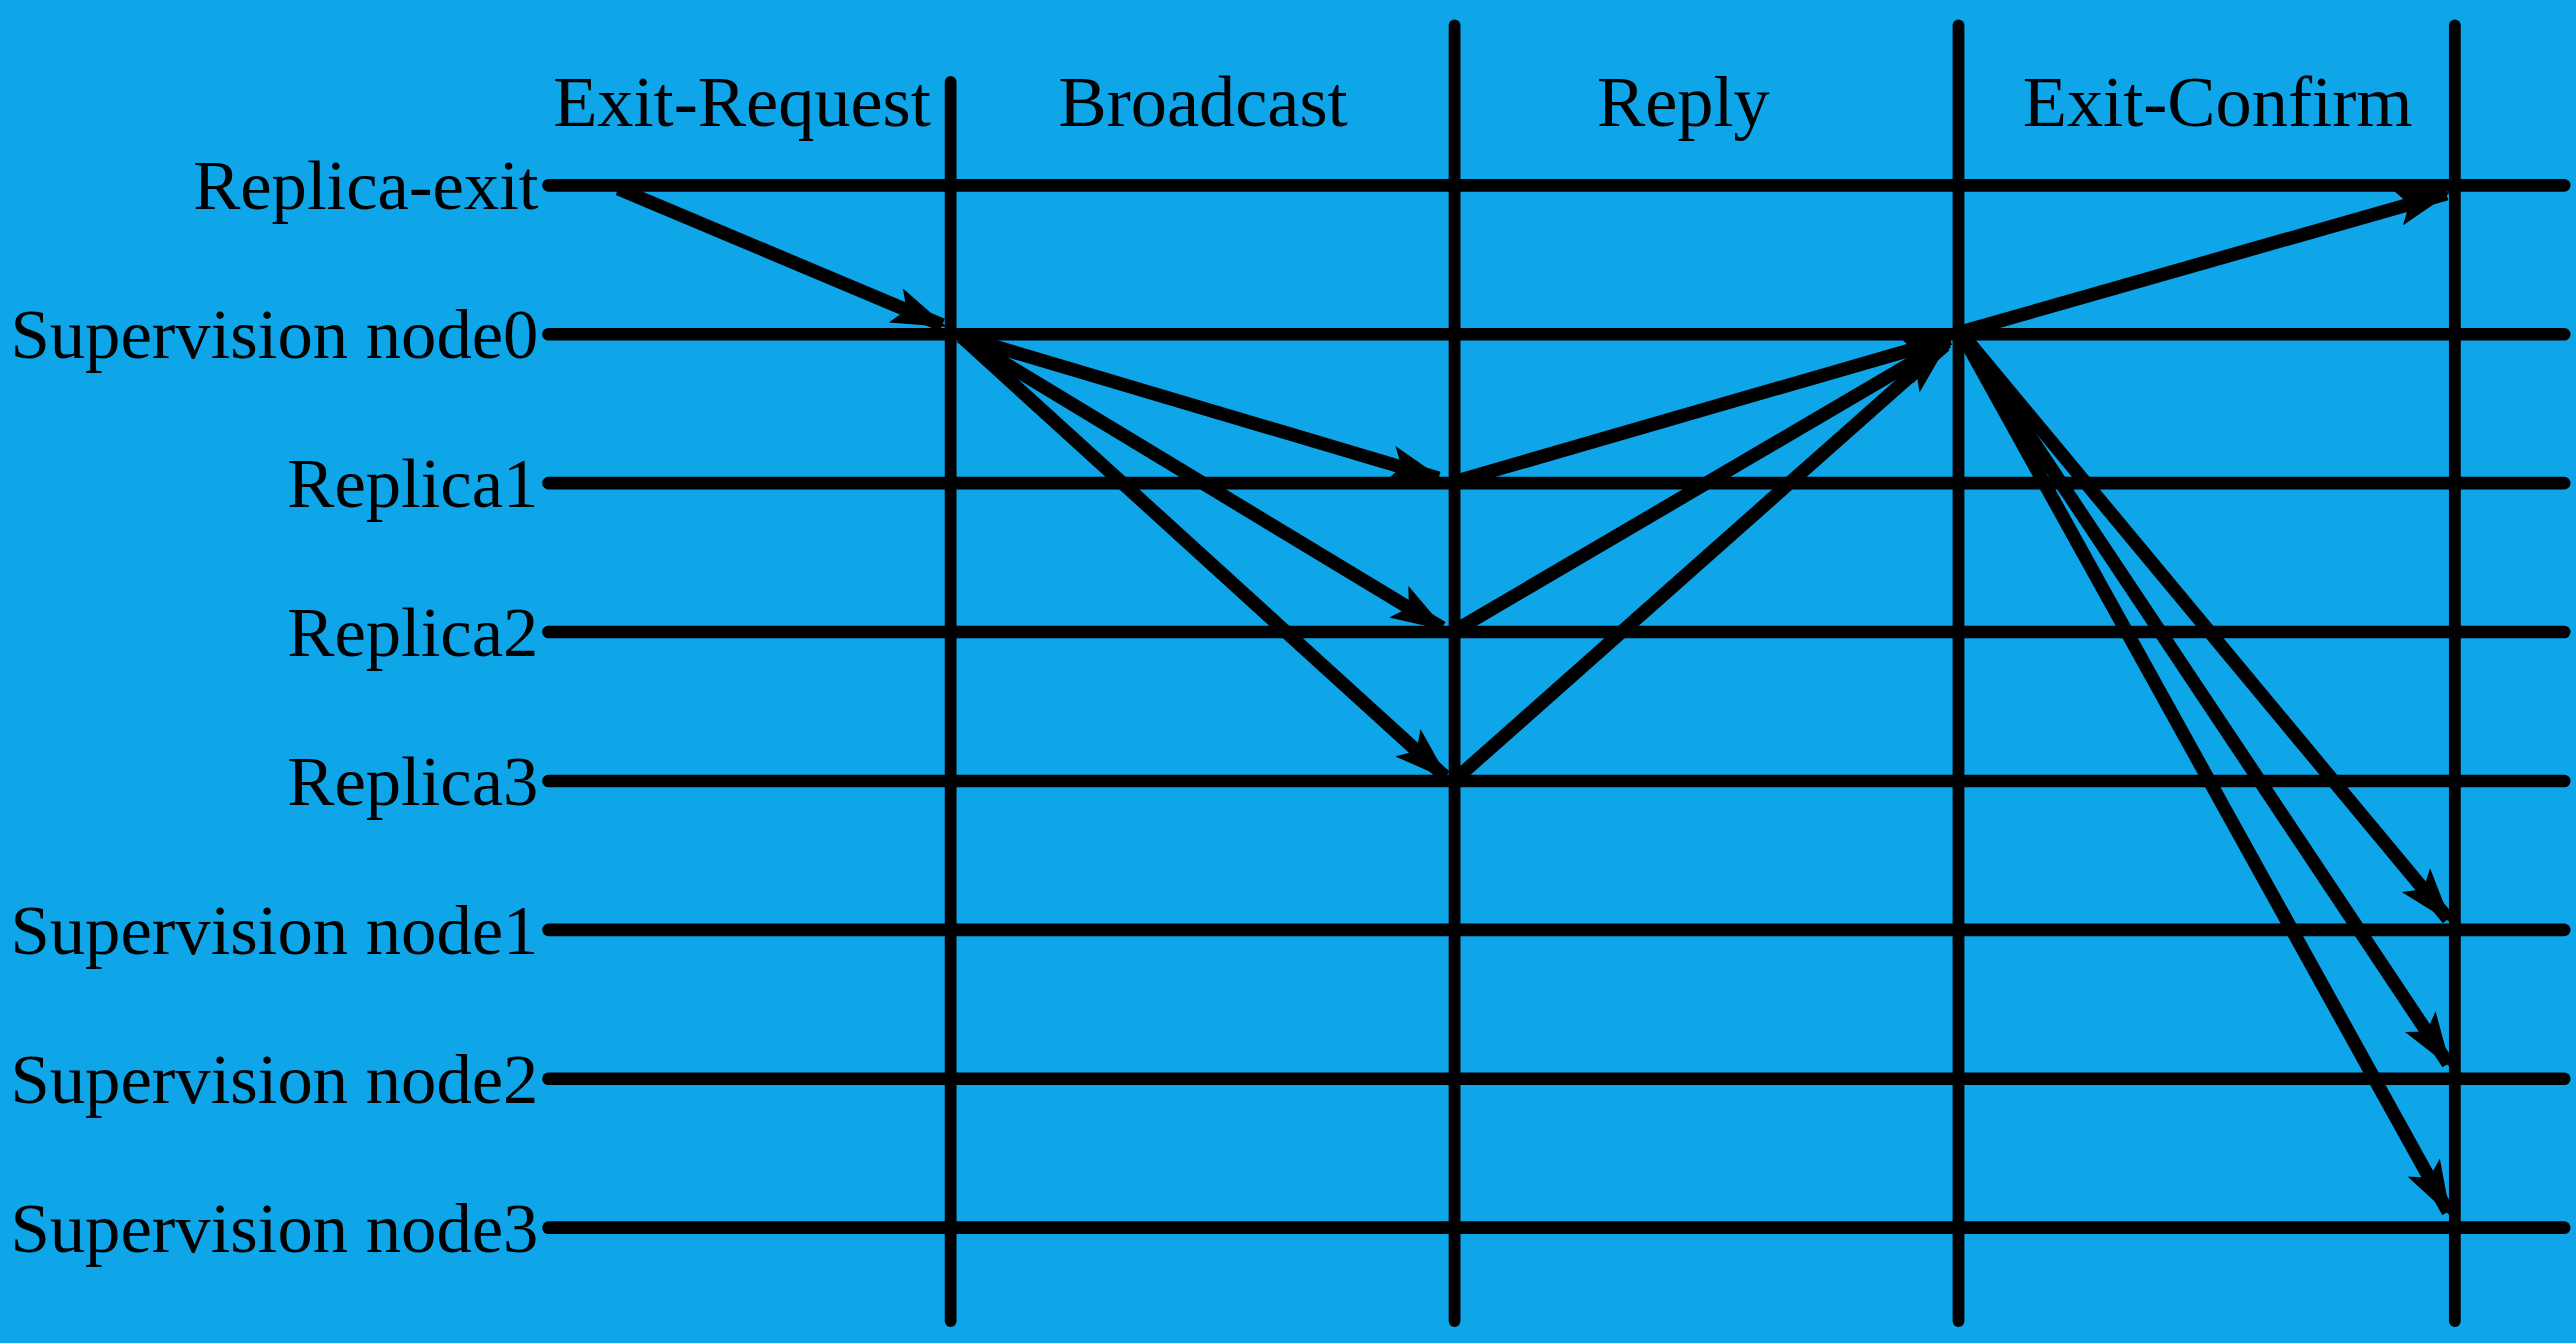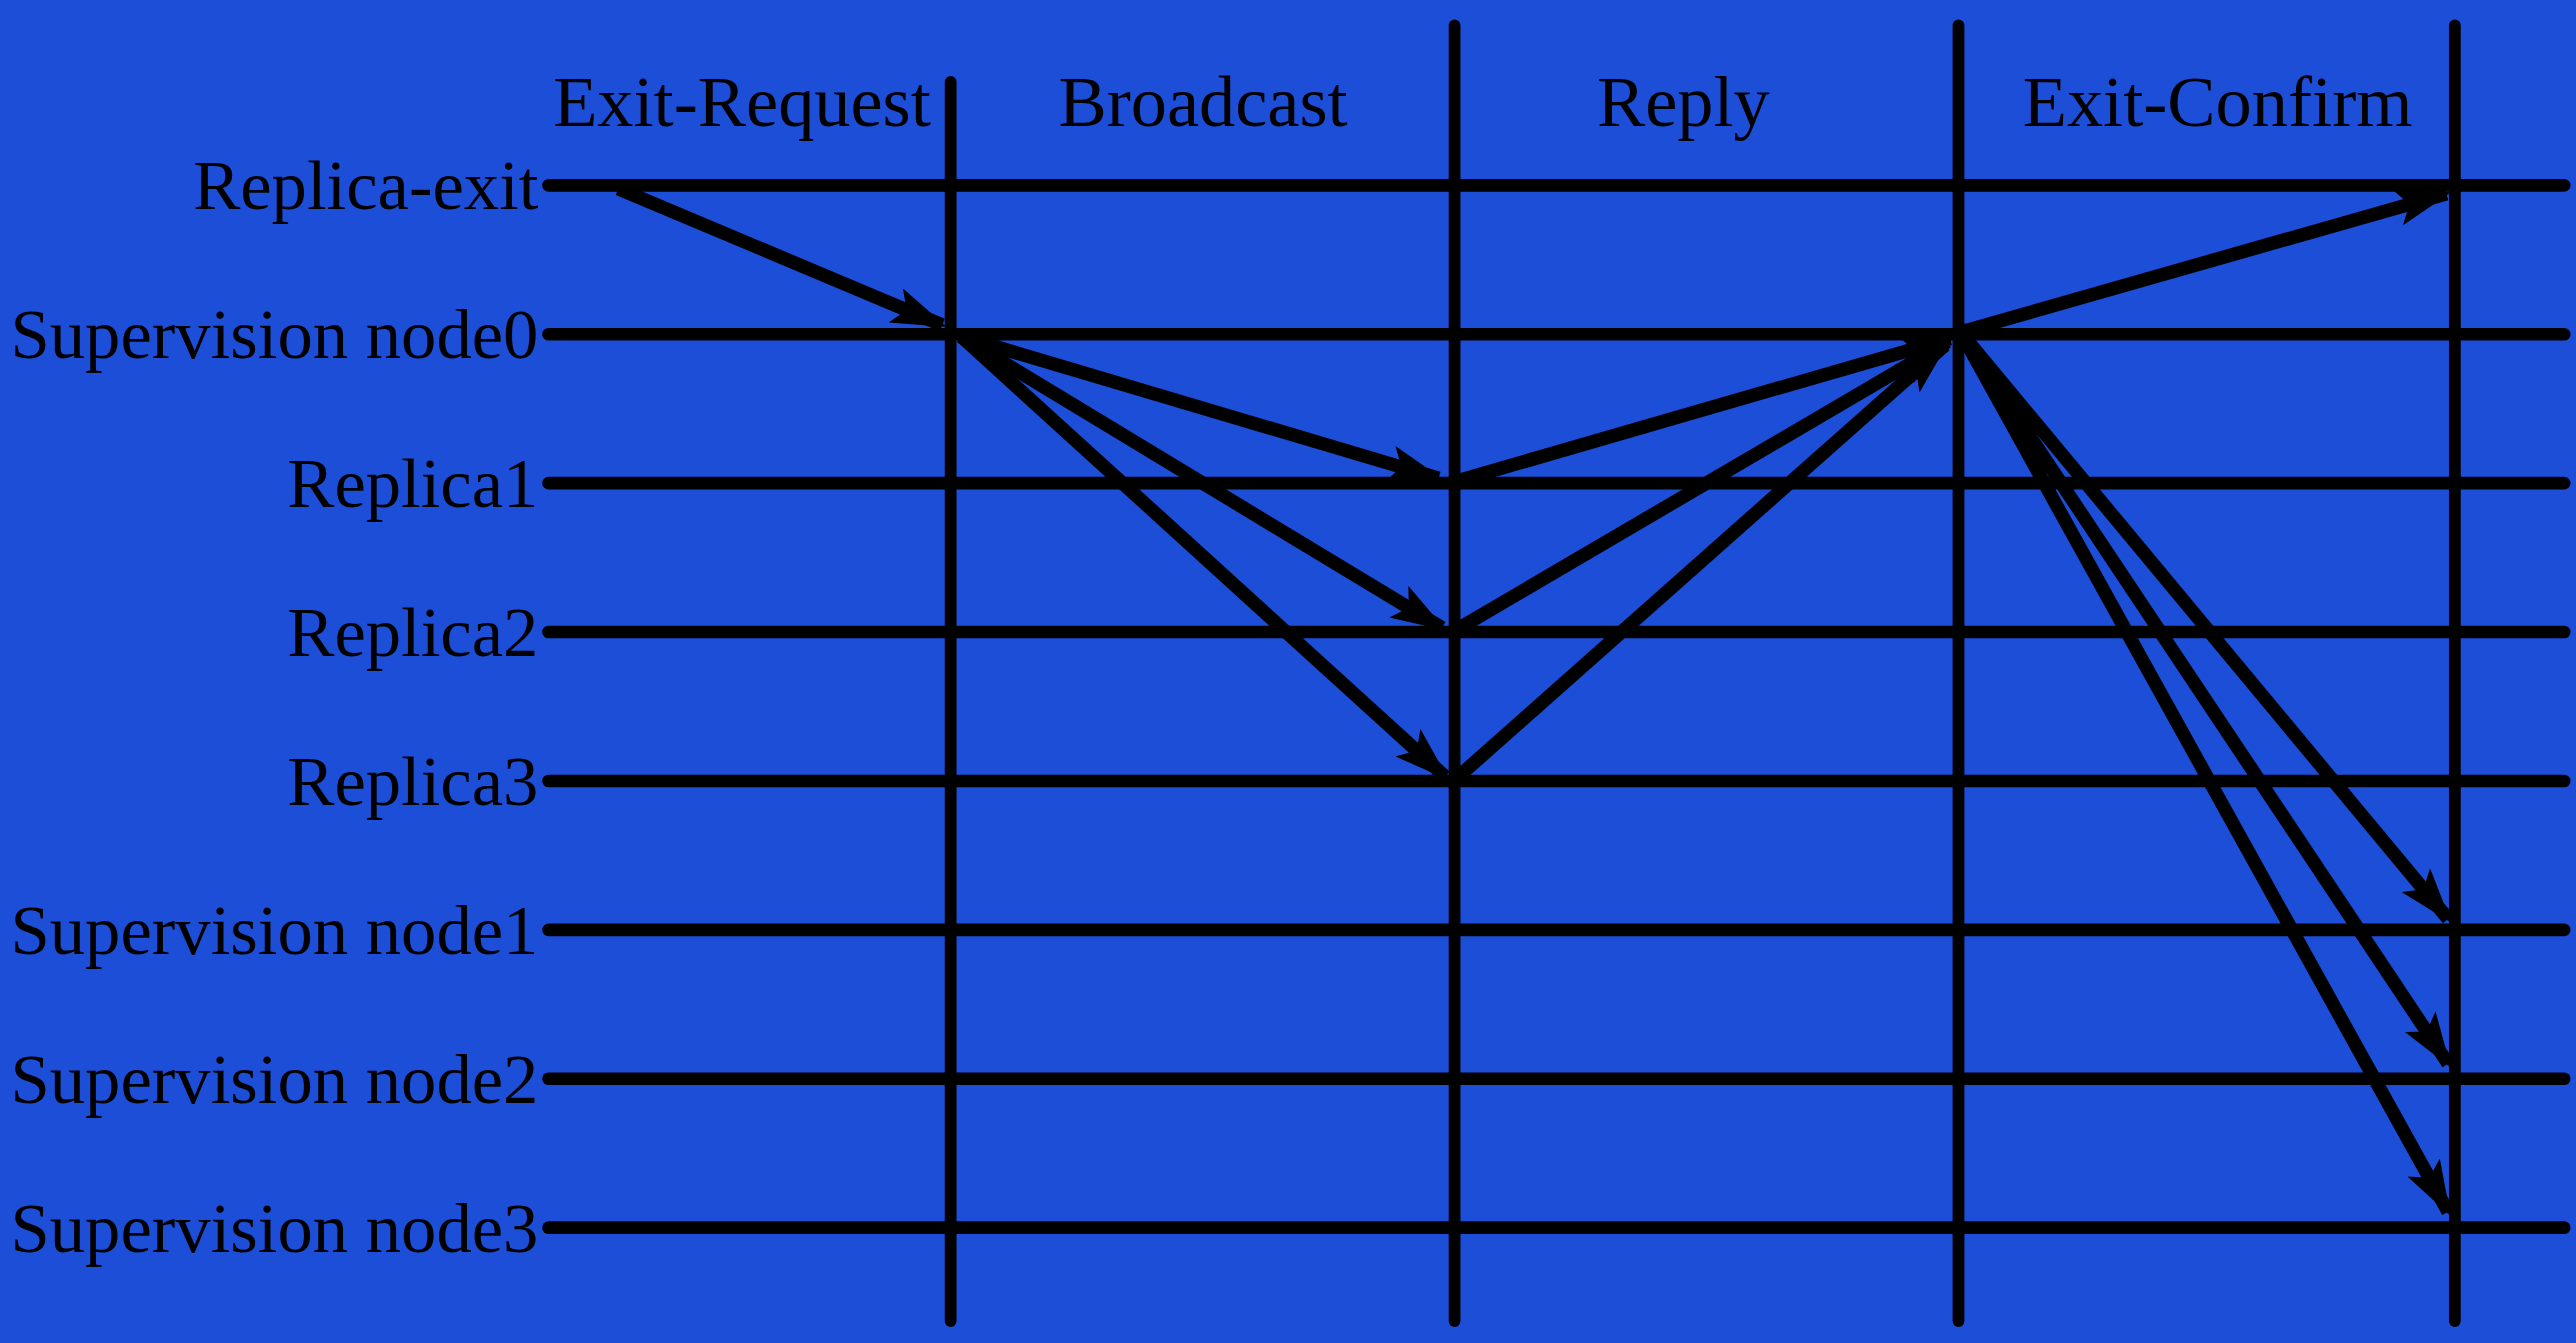--- a/index.html
+++ b/index.html
@@ -4,21 +4,21 @@
 <style>
   html, body {
     margin: 0;
     padding: 0;
     background: #ffffff;
   }
   .stage {
     position: relative;
     width: 2576px;
     height: 1344px;
-    background: #1d4ed8;
+    background: #0ea5e9;
     overflow: hidden;
   }
   .stage svg {
     display: block;
     width: 2576px;
     height: 1344px;
   }
   .node-label {
     font-family: "Liberation Serif", "DejaVu Serif", serif;
     font-size: 84px;

